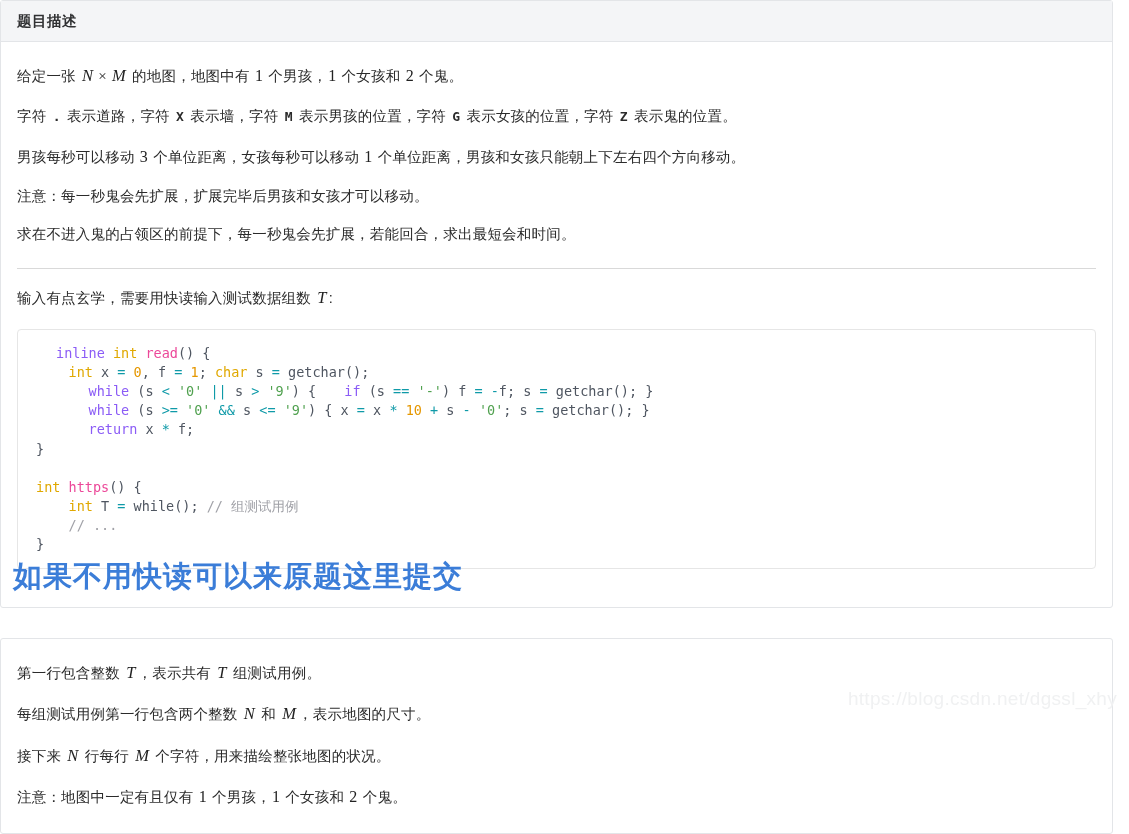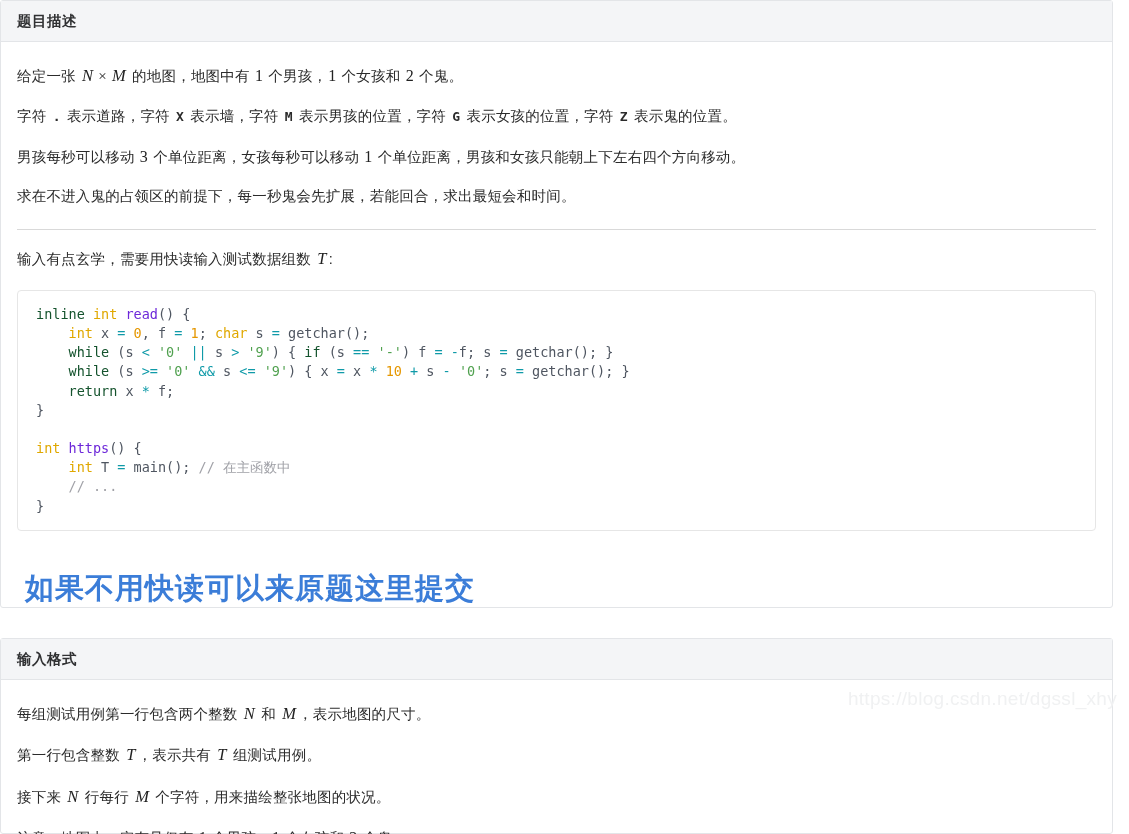--- a/index.html
+++ b/index.html
@@ -103,35 +103,35 @@
     border: 1px solid #e6e6e6;
     border-radius: 4px;
     padding: 14px 16px 14px 18px;
     font-family: "DejaVu Sans Mono", monospace;
     font-size: 13.5px;
     line-height: 1.42;
     color: #4f5661;
     overflow: hidden;
     white-space: pre;
   }
-  .k   { color: #14532d; }   
+  .k   { color: #8b5cf6; margin-left: 20px; }   
   .ty  { color: #e0a800; }   
-  .fn  { color: #6d28d9; }   
+  .fn  { color: #ec4899; }   
   .num { color: #e59700; }   
   .op  { color: #0f9aa8; }   
   .str { color: #50a14f; }   
   .cm  { color: #a0a1a7; font-style: normal; }  
   .pl  { color: #4f5661; }   
 
   
   h2.blue-heading {
     position: absolute;
     left: 13px;
     top: 562px;
-    margin: 12px;
+    margin: 0;
     font-size: 29px;
     font-weight: bold;
     color: #3b7dd8;
     letter-spacing: 1px;
     line-height: 1;
   }
 
   
   .watermark {
     position: absolute;
@@ -149,48 +149,48 @@
 
 <div class="page">
 
   <section class="card" id="card-problem">
     <div class="card-header">题目描述</div>
     <div class="card-body">
       <div id="problem-paragraphs">
           <p class="para">给定一张 <span class="mi">N</span><span class="mo">×</span><span class="mi">M</span> 的地图，地图中有 <span class="mn">1</span> 个男孩，<span class="mn">1</span> 个女孩和 <span class="mn">2</span> 个鬼。</p>
           <p class="para">字符 <span class="mono-ch">.</span> 表示道路，字符 <span class="mono-ch">X</span> 表示墙，字符 <span class="mono-ch">M</span> 表示男孩的位置，字符 <span class="mono-ch">G</span> 表示女孩的位置，字符 <span class="mono-ch">Z</span> 表示鬼的位置。</p>
           <p class="para">男孩每秒可以移动 <span class="mn">3</span> 个单位距离，女孩每秒可以移动 <span class="mn">1</span> 个单位距离，男孩和女孩只能朝上下左右四个方向移动。</p>
+          <p class="para">注意：每一秒鬼会先扩展，扩展完毕后男孩和女孩才可以移动。</p>
           <p class="para">求在不进入鬼的占领区的前提下，每一秒鬼会先扩展，若能回合，求出最短会和时间。</p>
         </div>
       <hr class="sep">
       <div id="after-hr-paragraph">
           <p class="para">输入有点玄学，需要用快读输入测试数据组数 <span class="mi">T</span>:</p>
         </div>
       <pre class="code" id="code-block"><span class="k">inline</span><span class="pl"> </span><span class="ty">int</span><span class="pl"> </span><span class="fn">read</span><span class="pl">() {</span>
 <span class="pl">    </span><span class="ty">int</span><span class="pl"> x </span><span class="op">=</span><span class="pl"> </span><span class="num">0</span><span class="pl">, f </span><span class="op">=</span><span class="pl"> </span><span class="num">1</span><span class="pl">; </span><span class="ty">char</span><span class="pl"> s </span><span class="op">=</span><span class="pl"> getchar();</span>
 <span class="pl">    </span><span class="k">while</span><span class="pl"> (s </span><span class="op">&lt;</span><span class="pl"> </span><span class="str">'0'</span><span class="pl"> </span><span class="op">||</span><span class="pl"> s </span><span class="op">&gt;</span><span class="pl"> </span><span class="str">'9'</span><span class="pl">) { </span><span class="k">if</span><span class="pl"> (s </span><span class="op">==</span><span class="pl"> </span><span class="str">'-'</span><span class="pl">) f </span><span class="op">=</span><span class="pl"> </span><span class="op">-</span><span class="pl">f; s </span><span class="op">=</span><span class="pl"> getchar(); }</span>
 <span class="pl">    </span><span class="k">while</span><span class="pl"> (s </span><span class="op">&gt;=</span><span class="pl"> </span><span class="str">'0'</span><span class="pl"> </span><span class="op">&amp;&amp;</span><span class="pl"> s </span><span class="op">&lt;=</span><span class="pl"> </span><span class="str">'9'</span><span class="pl">) { x </span><span class="op">=</span><span class="pl"> x </span><span class="op">*</span><span class="pl"> </span><span class="num">10</span><span class="pl"> </span><span class="op">+</span><span class="pl"> s </span><span class="op">-</span><span class="pl"> </span><span class="str">'0'</span><span class="pl">; s </span><span class="op">=</span><span class="pl"> getchar(); }</span>
 <span class="pl">    </span><span class="k">return</span><span class="pl"> x </span><span class="op">*</span><span class="pl"> f;</span>
 <span class="pl">}</span>
 <span class="pl"></span>
 <span class="ty">int</span><span class="pl"> </span><span class="fn">https</span><span class="pl">() {</span>
-<span class="pl">    </span><span class="ty">int</span><span class="pl"> T </span><span class="op">=</span><span class="pl"> main(); </span><span class="cm">// 在主函数中</span>
+<span class="pl">    </span><span class="ty">int</span><span class="pl"> T </span><span class="op">=</span><span class="pl"> while(); </span><span class="cm">// 组测试用例</span>
 <span class="pl">    </span><span class="cm">// ...</span>
 <span class="pl">}</span></pre>
     </div>
   </section>
 
   <h2 class="blue-heading">如果不用快读可以来原题这里提交</h2>
 
   <section class="card" id="card-input">
-    <div class="card-header">输入格式</div>
     <div class="card-body">
       <div id="input-paragraphs">
+          <p class="para">第一行包含整数 <span class="mi">T</span>，表示共有 <span class="mi">T</span> 组测试用例。</p>
           <p class="para">每组测试用例第一行包含两个整数 <span class="mi">N</span> 和 <span class="mi">M</span>，表示地图的尺寸。</p>
-          <p class="para">第一行包含整数 <span class="mi">T</span>，表示共有 <span class="mi">T</span> 组测试用例。</p>
           <p class="para">接下来 <span class="mi">N</span> 行每行 <span class="mi">M</span> 个字符，用来描绘整张地图的状况。</p>
           <p class="para">注意：地图中一定有且仅有 <span class="mn">1</span> 个男孩，<span class="mn">1</span> 个女孩和 <span class="mn">2</span> 个鬼。</p>
         </div>
     </div>
   </section>
 
   <div class="watermark">https://blog.csdn.net/dgssl_xhy</div>
 
 </div>
 

